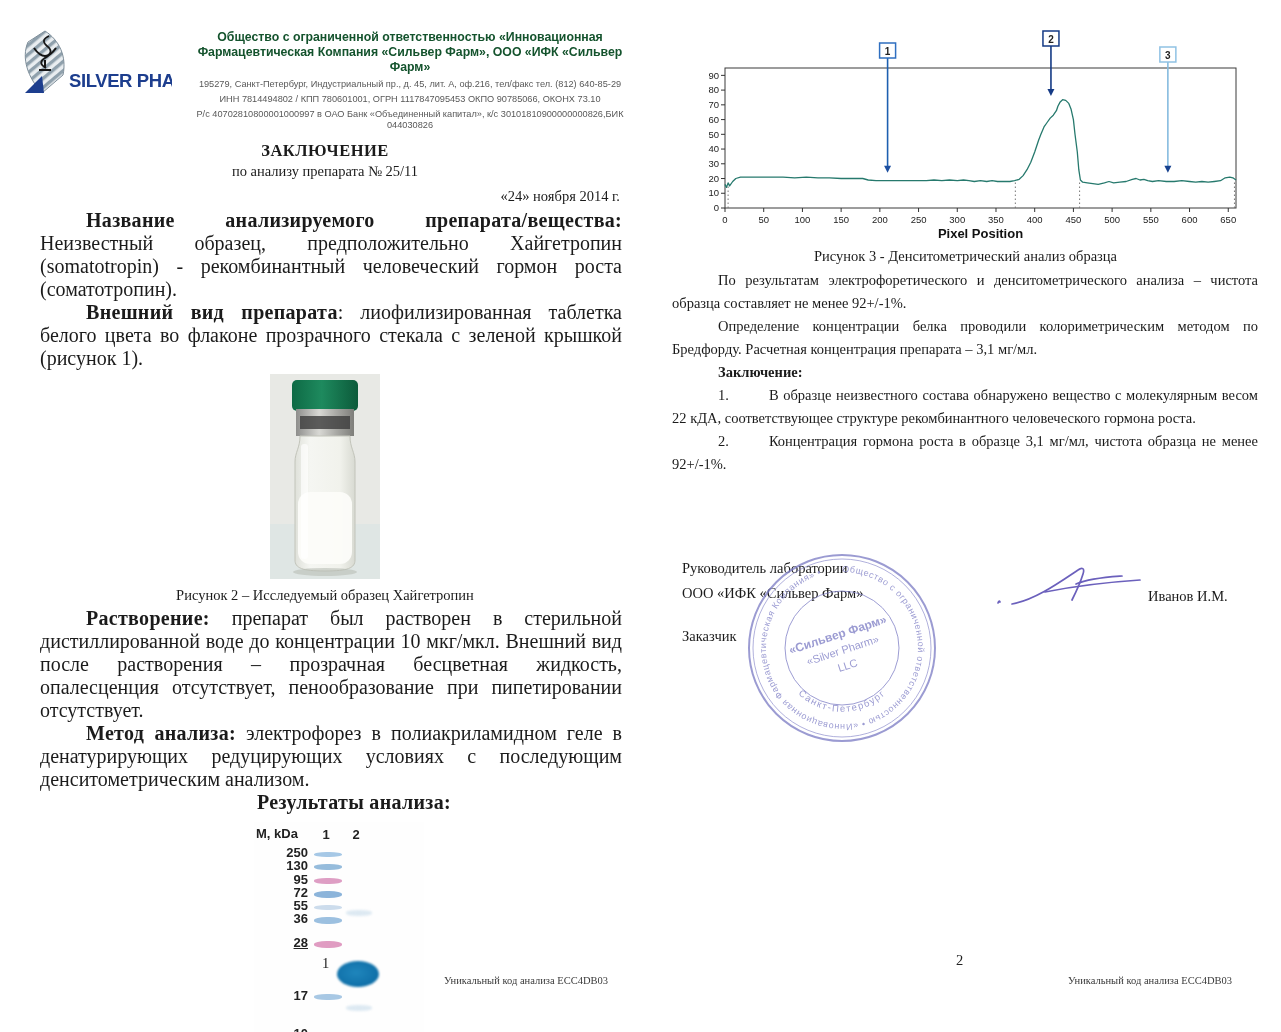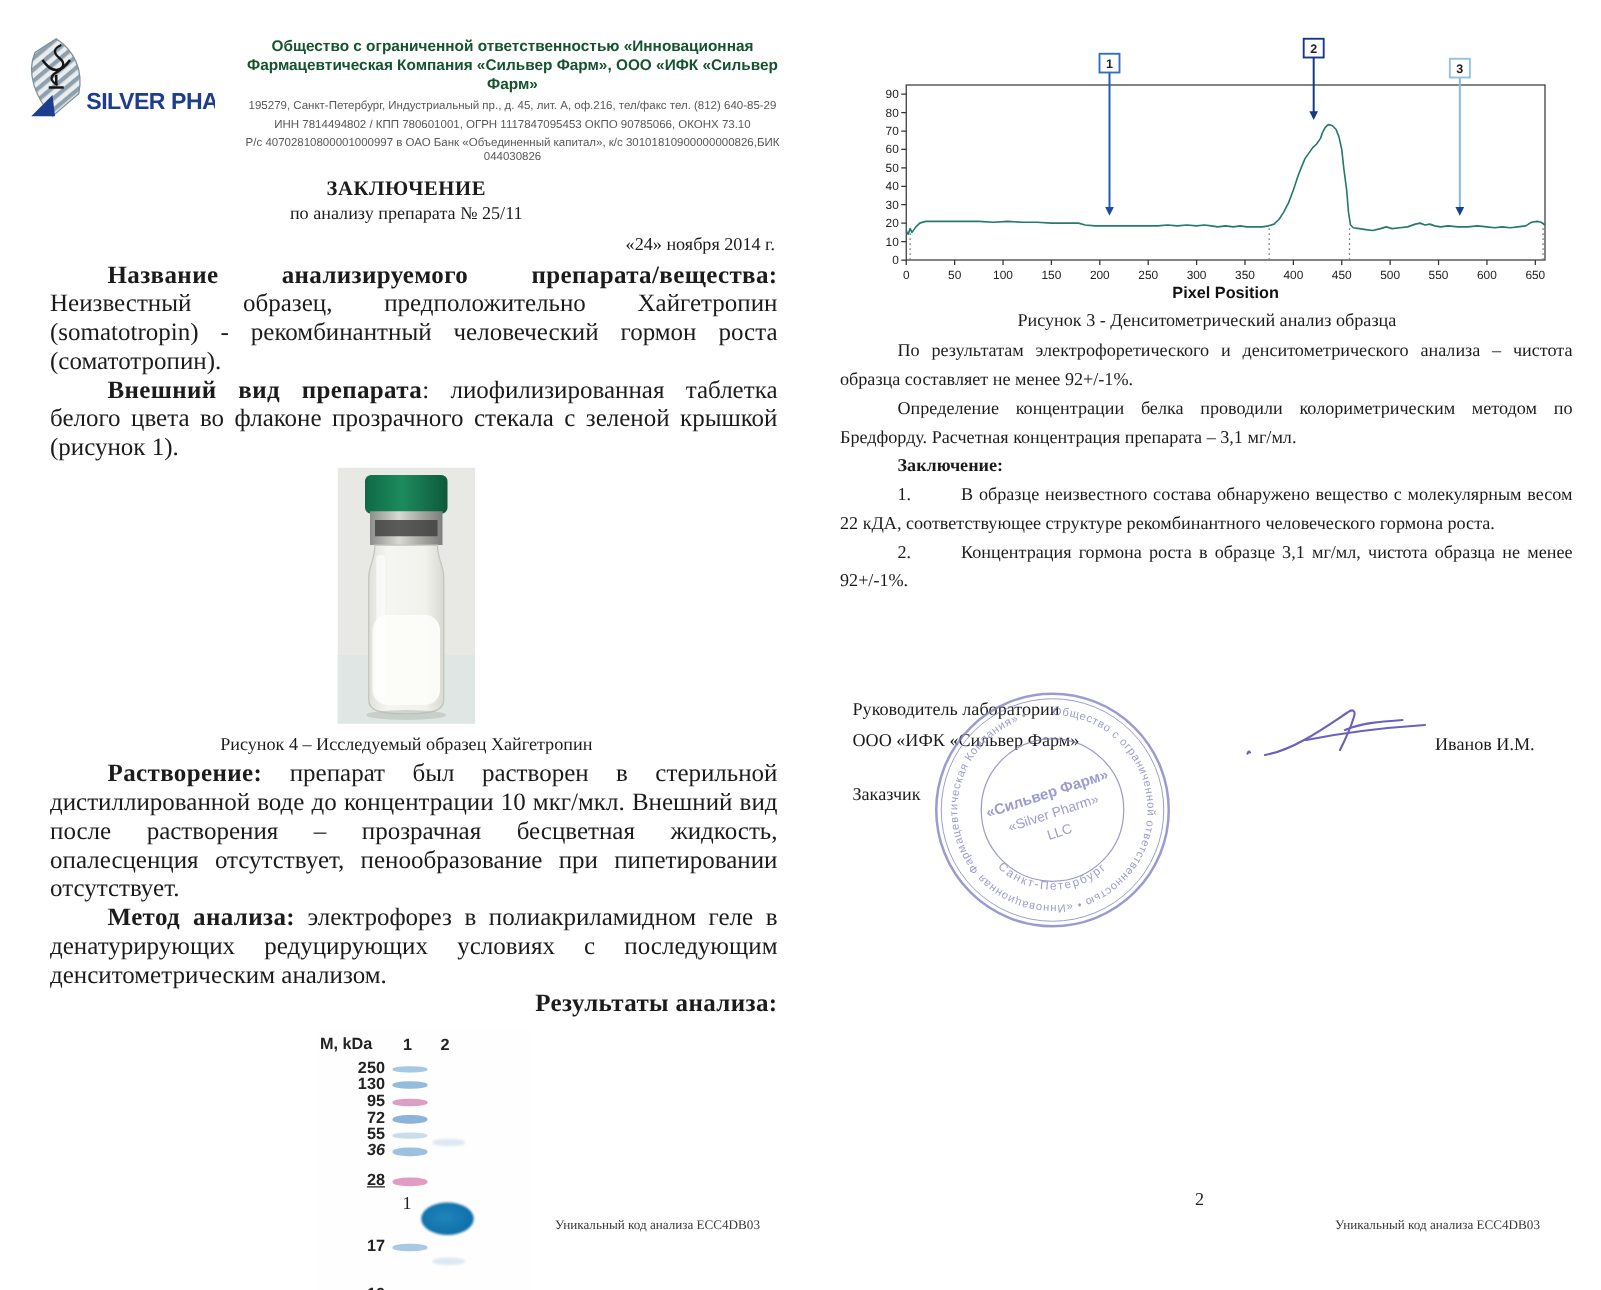--- a/index.html
+++ b/index.html
@@ -17,21 +17,21 @@
   .company{flex:1;text-align:center;}
   .company .bold{font-family:"Liberation Sans",sans-serif;font-weight:bold;font-size:12.3px;line-height:15px;color:#14532d;}
   .company .addr{font-family:"Liberation Sans",sans-serif;font-size:9.2px;line-height:11px;color:#585858;margin-top:4px;}
 
   .doc-title{text-align:center;font-weight:bold;font-size:16.5px;margin-top:10px;letter-spacing:.5px;}
   .doc-subtitle{text-align:center;font-size:14.5px;margin-top:2px;}
   .doc-date{text-align:right;margin:8px 30px 0 0;font-size:14.5px;}
 
   .body-text{margin:0 28px 0 40px;font-size:20px;line-height:23px;text-align:justify;text-indent:46px;}
   .body-text b{letter-spacing:.3px;}
-  .mt4{margin-top:4px;} .bold-line{font-weight:bold;text-align:right;}
+  .mt4{margin-top:4px;} .bold-line{font-weight:bold;text-align:center;}
 
   .fig-caption{text-align:center;font-size:14.5px;line-height:24px;}
 
   .vial-fig{width:110px;margin:4px auto 0 auto;}
 
   
   .gel{position:relative;width:170px;height:242px;margin:8px 0 0 254px;background:#fefefe;
        font-family:"Liberation Sans",sans-serif;}
   .gel .hdr{position:absolute;left:2px;top:4px;font-weight:bold;font-size:13px;color:#222;}
   .gel .lane-label{position:absolute;top:5px;width:20px;text-align:center;font-weight:bold;font-size:13px;color:#222;}
@@ -127,21 +127,21 @@
       <rect x="22" y="6" width="66" height="31" rx="5" fill="url(#capGrad)"></rect>
       <rect x="26" y="35" width="58" height="27" fill="url(#metalGrad)"></rect>
       <rect x="30" y="42" width="50" height="13" fill="#3c3c3c" opacity="0.8"></rect>
       <path d="M30,62 C30,74 25,78 25,88 L25,186 C25,194 32,197 55,197 C78,197 85,194 85,186 L85,88 C85,78 80,74 80,62 Z" fill="url(#glassGrad)" stroke="#c2c4ba" stroke-width="1"></path>
       <rect x="28" y="118" width="54" height="72" rx="12" fill="#fcfcf9" opacity="0.95"></rect>
       <rect x="31" y="70" width="7" height="115" rx="3" fill="#ffffff" opacity="0.65"></rect>
       <ellipse cx="55" cy="198" rx="32" ry="4" fill="#b9beb6" opacity="0.6"></ellipse>
     </svg>
   </div>
 
-  <div class="fig-caption">Рисунок 4 – Исследуемый образец Хайгетропин</div>
+  <div class="fig-caption">Рисунок 2 – Исследуемый образец Хайгетропин</div>
 
   <p class="body-text"><b>Растворение:</b><span> препарат был растворен в стерильной дистиллированной воде до концентрации 10 мкг/мкл. Внешний вид после растворения – прозрачная бесцветная жидкость, опалесценция отсутствует, пенообразование при пипетировании отсутствует.</span></p>
 
   <p class="body-text"><b>Метод анализа:</b><span> электрофорез в полиакриламидном геле в денатурирующих редуцирующих условиях с последующим денситометрическим анализом.</span></p>
 
   <p class="body-text bold-line"><b>Результаты анализа:</b></p>
 
   <div class="gel" id="gelFig">
       <div class="hdr">М, kDa</div>
       <div class="lane-label" style="left: 62px;">1</div>
@@ -149,21 +149,21 @@
       <div class="mw-label" style="top: 23px;">250</div>
       <div class="band" style="top: 29.5px; height: 5px; background: rgb(166, 200, 230);"></div>
       <div class="mw-label" style="top: 36px;">130</div>
       <div class="band" style="top: 42px; height: 6px; background: rgb(150, 188, 220);"></div>
       <div class="mw-label" style="top: 50px;">95</div>
       <div class="band" style="top: 56px; height: 6px; background: rgb(222, 158, 196);"></div>
       <div class="mw-label" style="top: 63px;">72</div>
       <div class="band" style="top: 68.5px; height: 7px; background: rgb(140, 180, 218);"></div>
       <div class="mw-label" style="top: 76px;">55</div>
       <div class="band" style="top: 82.5px; height: 5px; background: rgb(204, 220, 236);"></div>
-      <div class="mw-label" style="top: 89px; font-style: italic;">36</div>
+      <div class="mw-label" style="top: 89px;">36</div>
       <div class="band" style="top: 94.5px; height: 7px; background: rgb(156, 192, 224);"></div>
       <div class="mw-label" style="top: 113px; text-decoration: underline;">28</div>
       <div class="band" style="top: 118.5px; height: 7px; background: rgb(224, 156, 194);"></div>
       <div class="mw-label" style="top: 166px;">17</div>
       <div class="band" style="top: 172px; height: 6px; background: rgb(168, 200, 228);"></div>
       <div class="mw-label" style="top: 204px;">10</div>
       <div class="band" style="top: 210.5px; height: 5px; background: rgb(210, 224, 238);"></div>
       <div class="blob" style="left: 83px; top: 139px; width: 42px; height: 26px; background: radial-gradient(at 45% 45%, rgb(31, 134, 188) 0%, rgb(15, 111, 168) 70%, rgba(200, 225, 240, 0.3) 100%);"></div>
       <div class="faint" style="top: 88px; background: rgb(221, 233, 242);"></div>
       <div class="faint" style="top: 183px; background: rgb(221, 233, 242);"></div>

